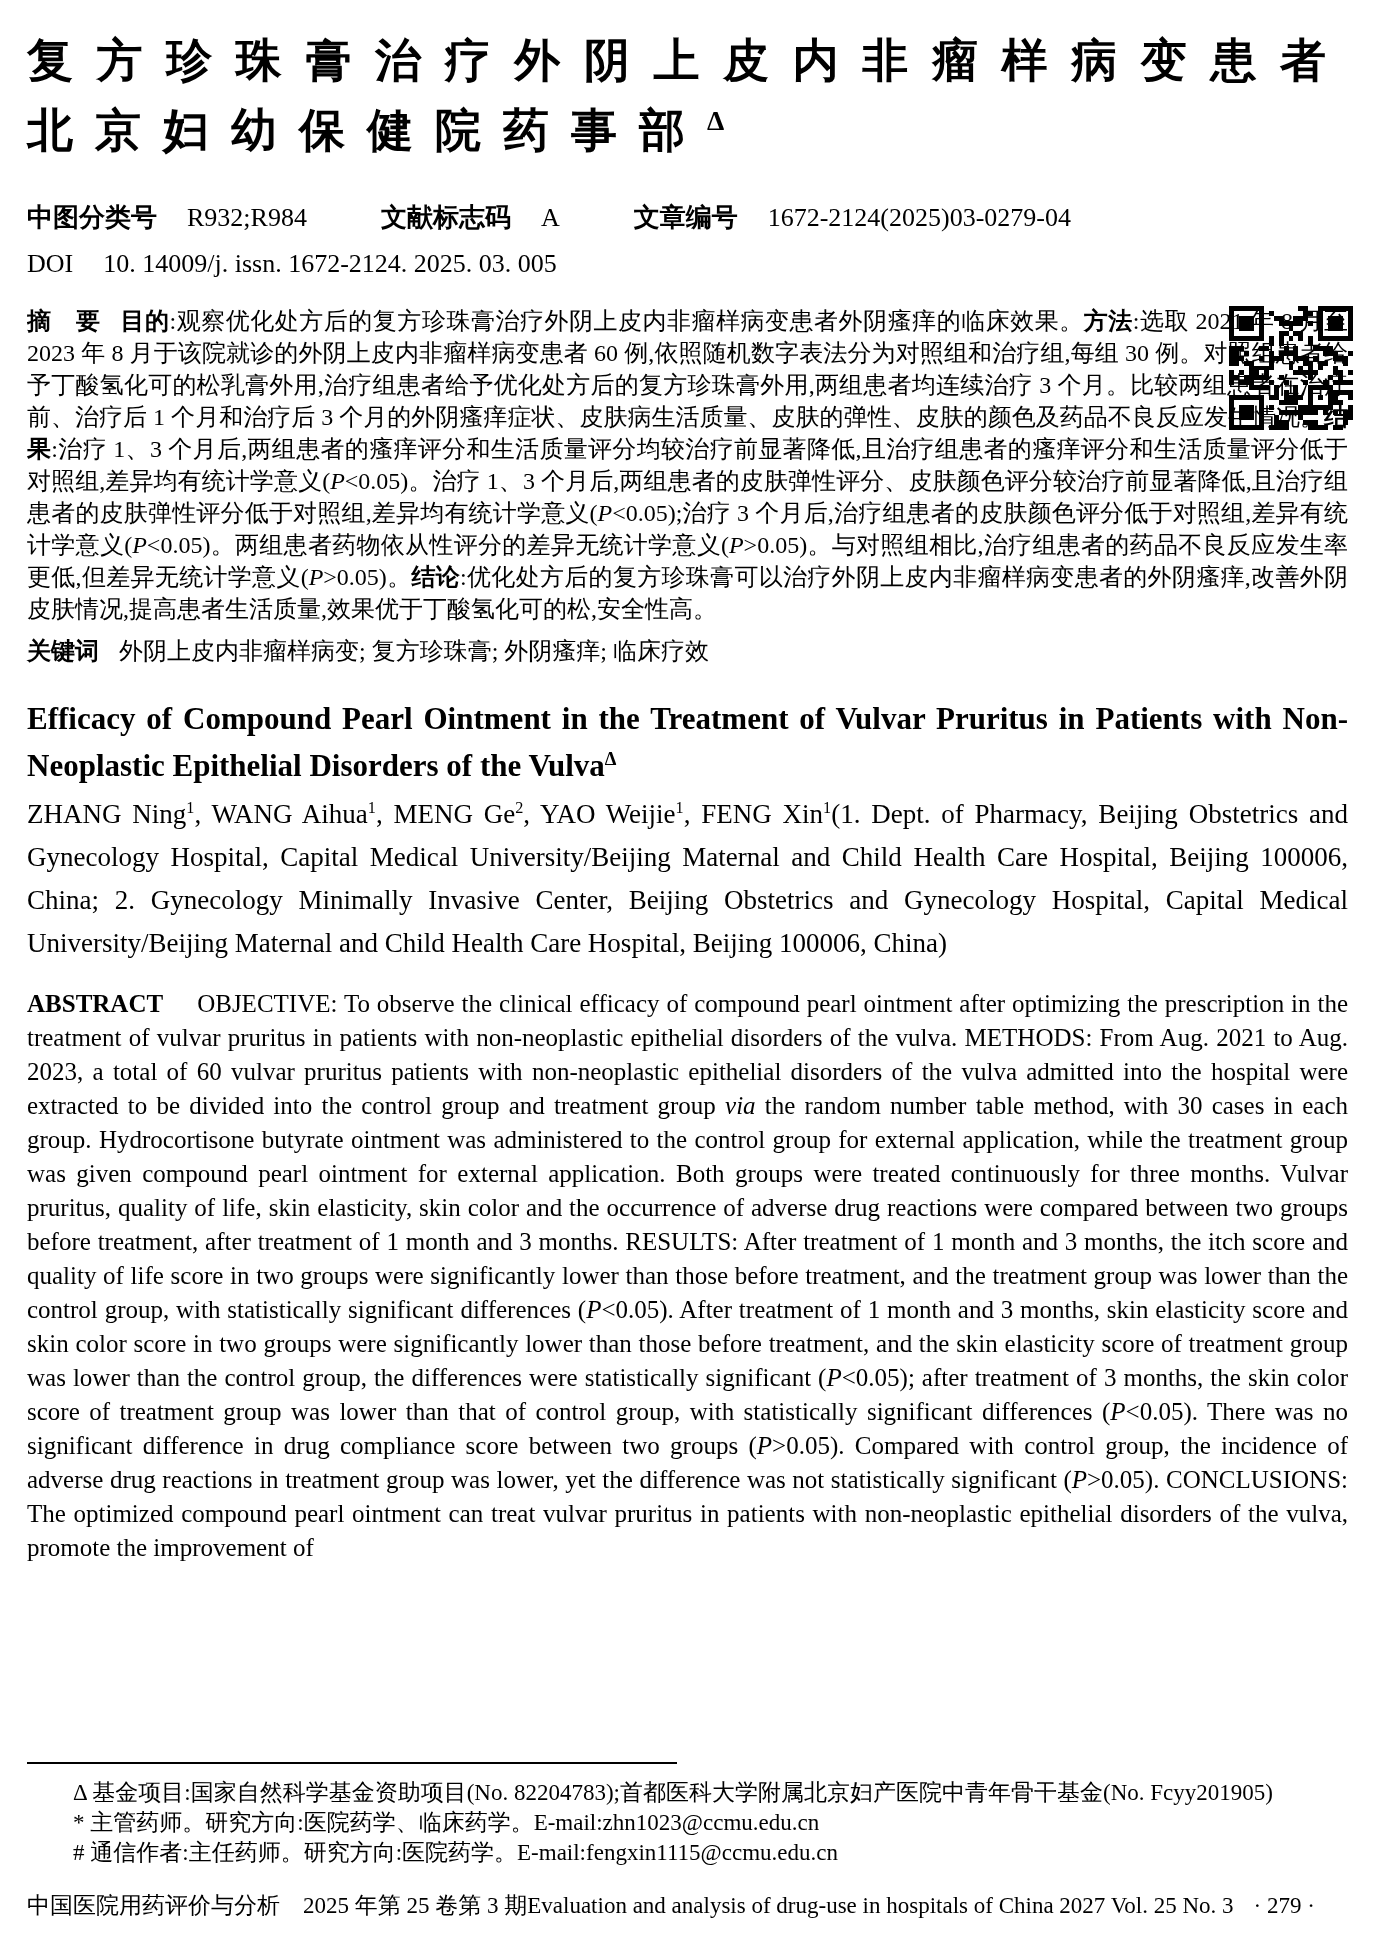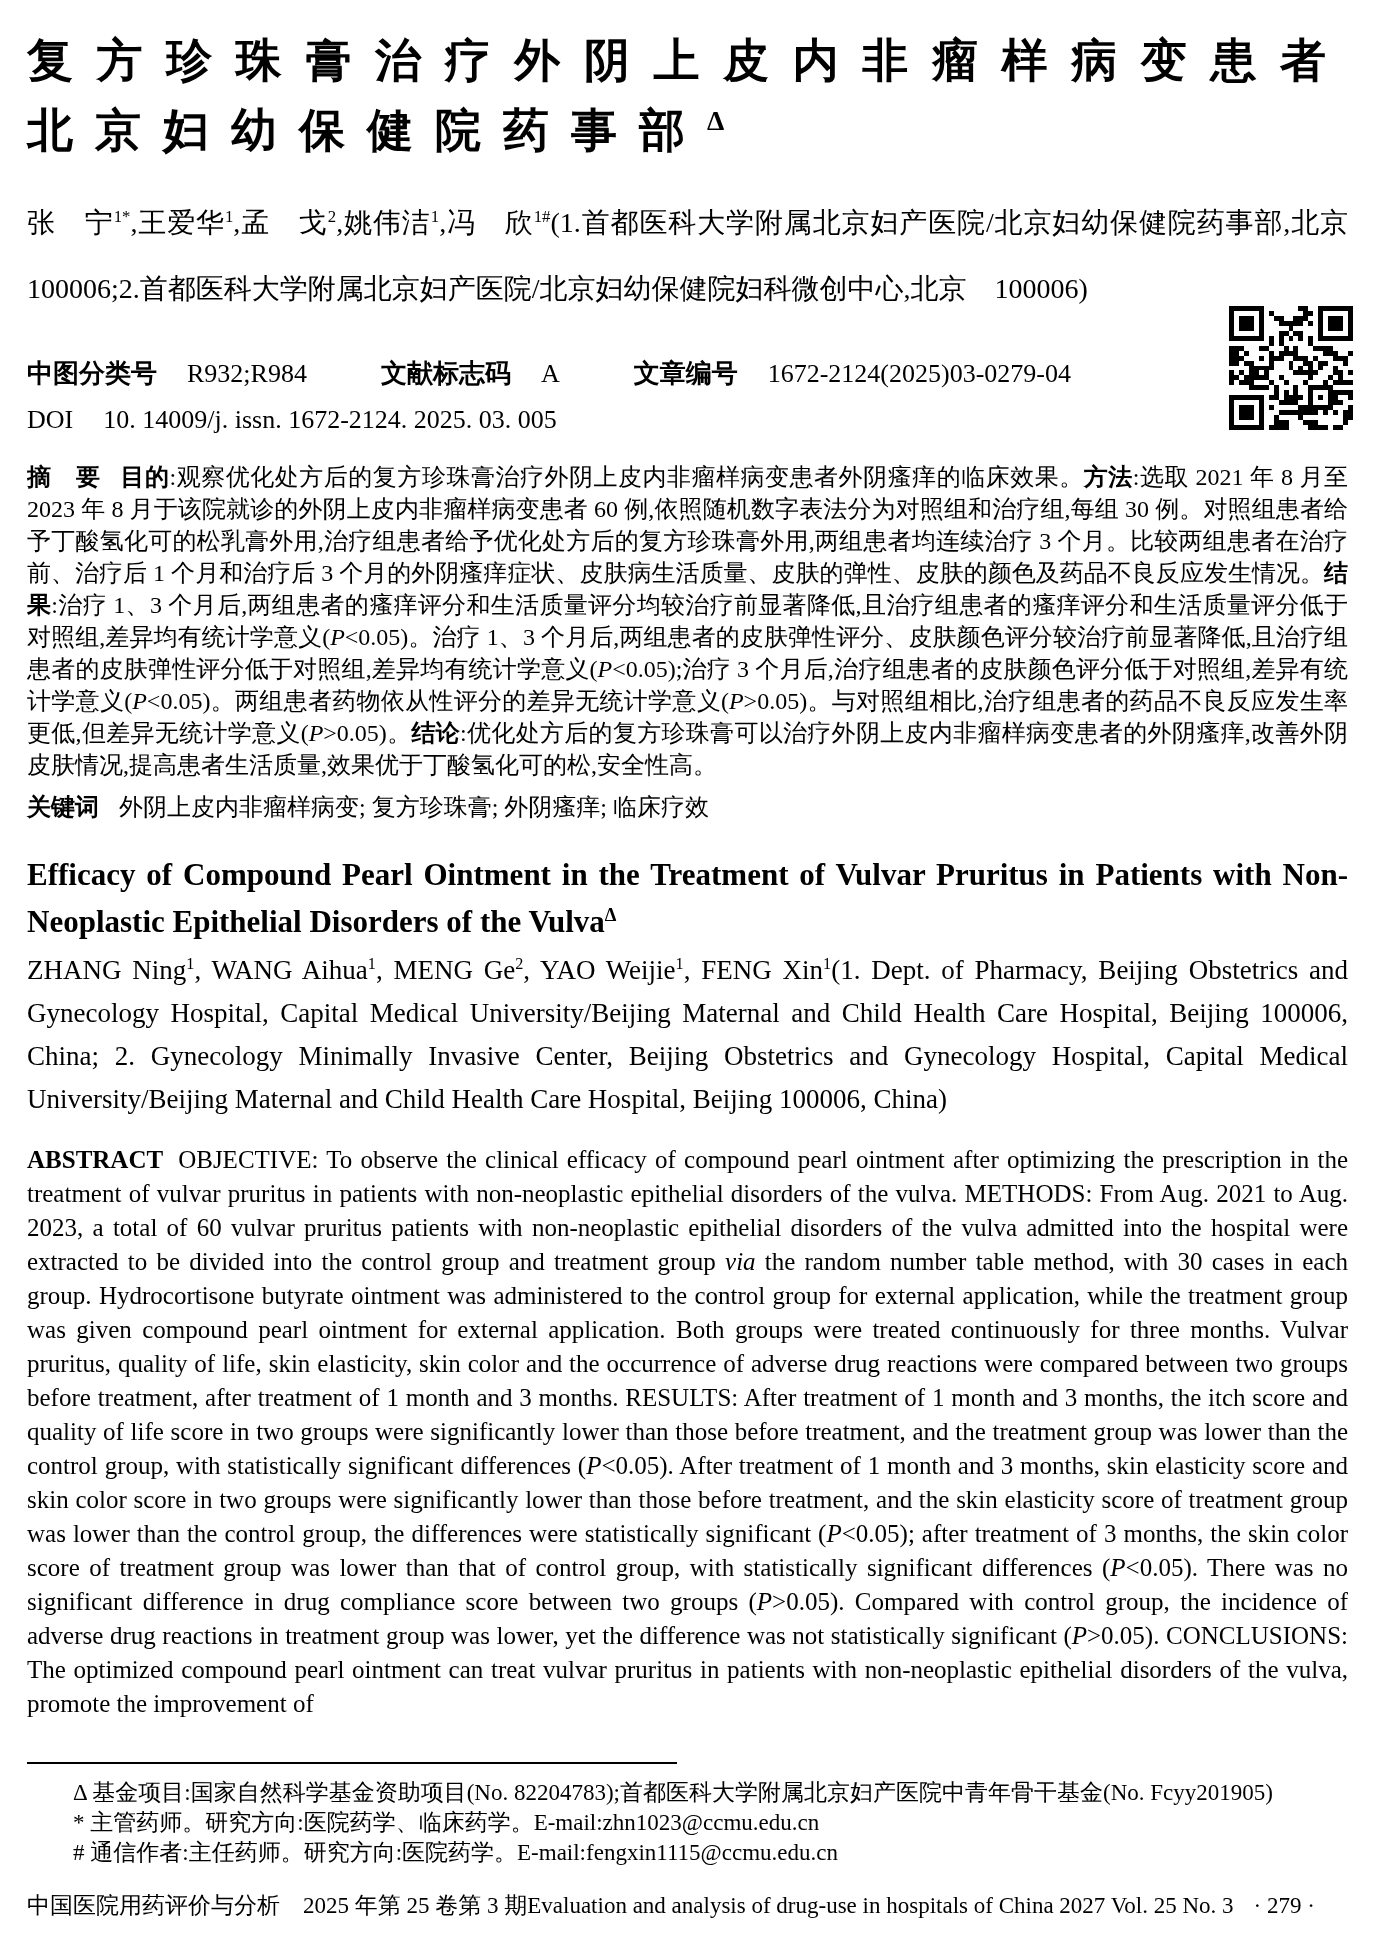--- a/index.html
+++ b/index.html
@@ -36,40 +36,39 @@
             margin-right:20px;}
   .abstract-cn b{font-family:"Liberation Sans","DejaVu Sans",sans-serif;}
 
   .keywords{margin-top:6px;font-size:24px;line-height:40px;}
 
   
   .title-en{margin-top:24px;font-size:31px;font-weight:bold;line-height:47px;text-align:justify;}
   .authors-en{margin-top:4px;font-size:27px;line-height:43px;text-align:justify;}
   .abstract-en{margin-top:22px;font-size:25px;line-height:34px;text-align:justify;
                max-height:615px;overflow:hidden;}
-  .abstract-en .label-en{font-weight:bold;margin-right:15px;}
+  .abstract-en .label-en{font-weight:bold;margin-right:34px;}
 
   
   .footnote-sep{position:absolute;left:27px;top:1762px;width:650px;height:2px;background:#000;}
   .footnotes{position:absolute;left:27px;right:27px;top:1778px;font-size:23px;line-height:30px;}
   .footnote{padding-left:46px;white-space:nowrap;overflow:hidden;}
   .footer{position:absolute;left:27px;right:25px;top:1890px;display:flex;
           align-items:baseline;font-size:23px;}
   .footer-right{display:flex;align-items:baseline;}
   .page-no{margin-left:20px;}
 </style>
 </head>
 <body>
 
 <div class="page">
 
   <div class="title-cn-l1">复方珍珠膏治疗外阴上皮内非瘤样病变患者</div>
   <div class="title-cn-l2"><span>北京妇幼保健院药事部</span><sup>Δ</sup></div>
 
-  <div class="authors-cn">张　宁<sup>1*</sup>,王爱华<sup>1</sup>,孟　戈<sup>2</sup>,姚伟洁<sup>1</sup>,冯　欣<sup>1#</sup>(1.首都医科大学附属北京妇产医院/北京妇幼保健院药事部,北京　100006;2.首都医科大学附属北京妇产医院/北京妇幼保健院妇科微创中心,北京　100006)</div>
 
   <div class="meta">
     <div class="meta-row">
       <span class="m-label">中图分类号</span>
       <span class="m-val">R932;R984</span>
       <span class="m-gap"></span>
       <span class="m-label">文献标志码</span>
       <span class="m-val">A</span>
       <span class="m-gap"></span>
       <span class="m-label">文章编号</span>

